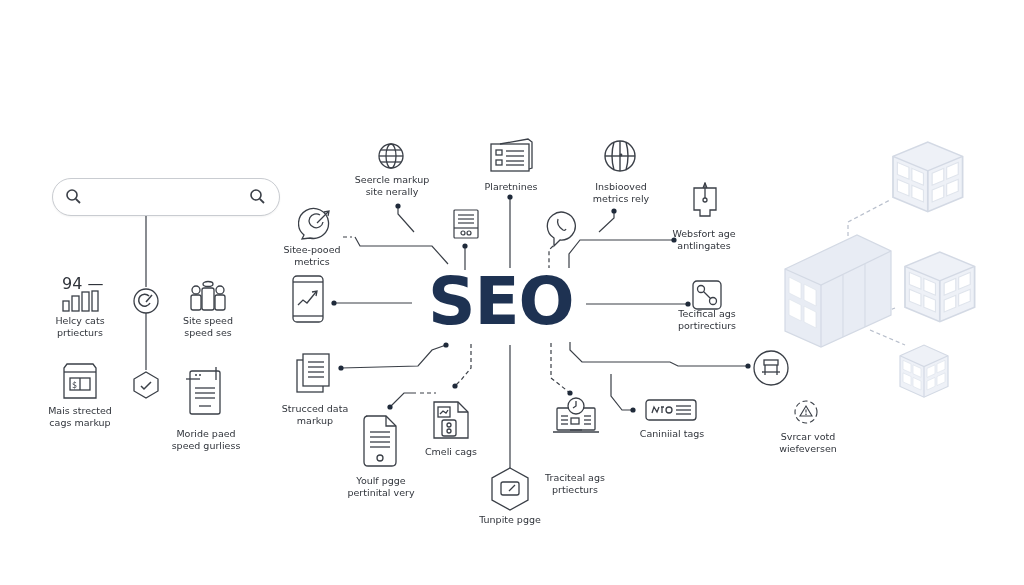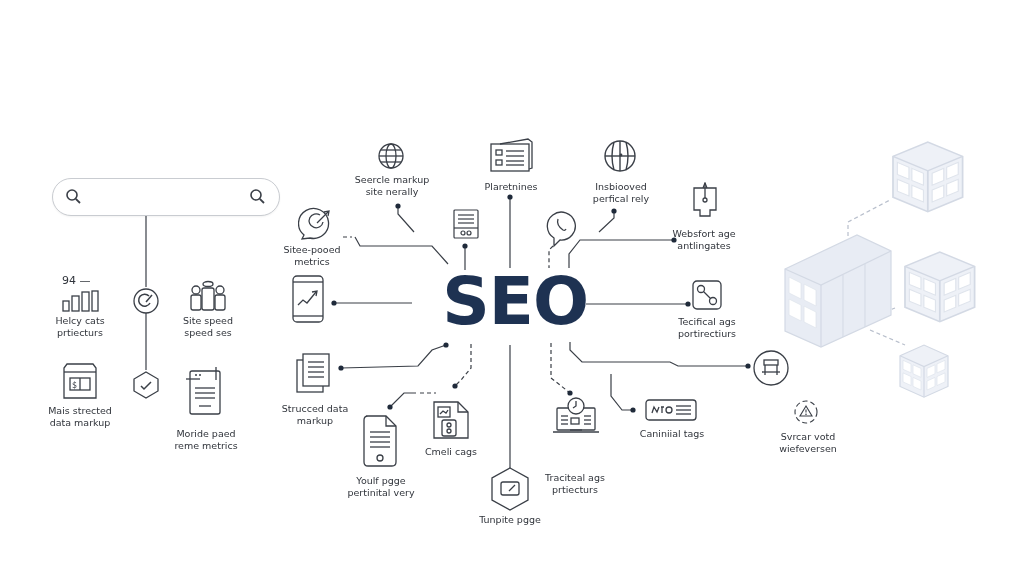--- a/index.html
+++ b/index.html
@@ -6,24 +6,24 @@
     body { width: 1024px; height: 585px; position: relative; overflow: hidden;
            font-family: "DejaVu Sans", sans-serif; color: #2b2f36; }
     .canvas { position: absolute; left: 0; top: 0; width: 1024px; height: 585px; }
     svg.lines { position: absolute; left: 0; top: 0; width: 1024px; height: 585px; }
     .lbl { position: absolute; font-size: 9.5px; line-height: 12px; text-align: center;
            color: #30343b; white-space: nowrap; transform: translateX(-50%); }
     .icon { position: absolute; }
     .search-bar { position: absolute; left: 52px; top: 178px; width: 226px; height: 36px;
                   border: 1px solid #c9ccd1; border-radius: 19px; background: #fff;
                   box-shadow: 0 1px 2px rgba(0,0,0,0.05); }
-    .seo-title { position: absolute; left: 428px; top: 262px; width: 160px; text-align: right;
+    .seo-title { position: absolute; left: 428px; top: 262px; width: 160px; text-align: left;
                  font-family: "DejaVu Sans", sans-serif; font-weight: bold; font-size: 66px;
                  line-height: 80px; color: #1e3252; letter-spacing: -1px; }
-    .score { position: absolute; left: 62px; top: 274px; font-size: 11px; color: #30343b; }
+    .score { position: absolute; left: 62px; top: 274px; font-size: 16px; color: #30343b; }
   </style>
 </head>
 <body>
 
 <div class="canvas">
 
   <svg class="lines" viewBox="0 0 1024 585">
     <g fill="none" stroke="#3a3f47" stroke-width="1.2">
 
       <line x1="146" y1="214" x2="146" y2="287"></line>
@@ -133,21 +133,21 @@
     <g fill="none" stroke="#3a3f47" stroke-width="1.3">
       <path d="M5 2 H31 L34 6 V36 H2 V6 Z"></path>
       <line x1="2" y1="10" x2="34" y2="10"></line>
       <rect x="8" y="16" width="20" height="12"></rect>
       <line x1="18" y1="16" x2="18" y2="28"></line>
       <text x="10" y="26" font-size="8" fill="#3a3f47" stroke="none" font-family="DejaVu Sans, sans-serif">$</text>
     </g>
   </svg>
   <div class="lbl" style="left:80px;top:405px">
     <div>Mais strected</div>
-    <div>data markup</div>
+    <div>cags markup</div>
   </div>
 
   <svg class="icon" style="left:132px;top:370px" width="28" height="30" viewBox="0 0 28 30">
     <path d="M14 2 L26 9 V21 L14 28 L2 21 V9 Z" fill="#fff" stroke="#3a3f47" stroke-width="1.3"></path>
     <polyline points="9,16 12,19 19,12" fill="none" stroke="#3a3f47" stroke-width="1.5"></polyline>
   </svg>
 
   <svg class="icon" style="left:186px;top:366px" width="38" height="50" viewBox="0 0 38 50">
     <g fill="none" stroke="#3a3f47" stroke-width="1.3">
       <rect x="4" y="5" width="30" height="43" rx="2"></rect>
@@ -156,21 +156,21 @@
       <line x1="9" y1="22" x2="29" y2="22"></line>
         <line x1="9" y1="27" x2="29" y2="27"></line>
       <line x1="9" y1="32" x2="29" y2="32"></line>
         <line x1="13" y1="40" x2="25" y2="40"></line>
     </g>
     <circle cx="10" cy="9" r="1" fill="#3a3f47"></circle>
       <circle cx="14" cy="9" r="1" fill="#3a3f47"></circle>
   </svg>
   <div class="lbl" style="left:206px;top:428px">
     <div>Moride paed</div>
-    <div>reme metrics</div>
+    <div>speed gurliess</div>
   </div>
 
   <div class="seo-title">SEO</div>
 
   <svg class="icon" style="left:377px;top:142px" width="28" height="28" viewBox="0 0 28 28">
     <g fill="none" stroke="#3a3f47" stroke-width="1.3">
       <circle cx="14" cy="14" r="12"></circle>
         <ellipse cx="14" cy="14" rx="5" ry="12"></ellipse>
       <line x1="2" y1="14" x2="26" y2="14"></line>
         <line x1="4" y1="8" x2="24" y2="8"></line>
@@ -253,21 +253,21 @@
       <circle cx="17" cy="17" r="15"></circle>
       <line x1="2" y1="17" x2="32" y2="17"></line>
         <line x1="17" y1="2" x2="17" y2="32"></line>
       <path d="M11 3 Q7 17 11 31"></path>
         <path d="M23 3 Q27 17 23 31"></path>
     </g>
     <circle cx="18" cy="16" r="1.4" fill="#3a3f47"></circle>
   </svg>
   <div class="lbl" style="left:621px;top:181px">
     <div>Insbiooved</div>
-    <div>perfical rely</div>
+    <div>metrics rely</div>
   </div>
 
   <svg class="icon" style="left:546px;top:210px" width="32" height="38" viewBox="0 0 32 38">
     <g fill="none" stroke="#3a3f47" stroke-width="1.3">
       <path d="M8 28 A14 14 0 1 1 14 30 L8 36 Z"></path>
       <path d="M12 9 Q10 15 17 20 Q19 21 20 19"></path>
     </g>
   </svg>
 
   <svg class="icon" style="left:690px;top:182px" width="30" height="36" viewBox="0 0 30 36">
@@ -284,21 +284,21 @@
   </div>
 
   <svg class="icon" style="left:692px;top:280px" width="30" height="30" viewBox="0 0 30 30">
     <g fill="none" stroke="#3a3f47" stroke-width="1.3">
       <rect x="1" y="1" width="28" height="28" rx="4"></rect>
       <circle cx="9" cy="9" r="3.5"></circle>
         <circle cx="21" cy="21" r="3.5"></circle>
       <line x1="11.5" y1="11.5" x2="18.5" y2="18.5"></line>
     </g>
   </svg>
-  <div class="lbl" style="left:707px;top:316px">
+  <div class="lbl" style="left:707px;top:308px">
     <div>Tecifical ags</div>
     <div>portirectiurs</div>
   </div>
 
   <svg class="icon" style="left:752px;top:349px" width="38" height="38" viewBox="0 0 38 38">
     <circle cx="19" cy="19" r="17" fill="#fff" stroke="#3a3f47" stroke-width="1.3"></circle>
     <g fill="none" stroke="#3a3f47" stroke-width="1.3">
       <rect x="12" y="11" width="14" height="5"></rect>
       <line x1="13" y1="16" x2="13" y2="26"></line>
         <line x1="25" y1="16" x2="25" y2="26"></line>

